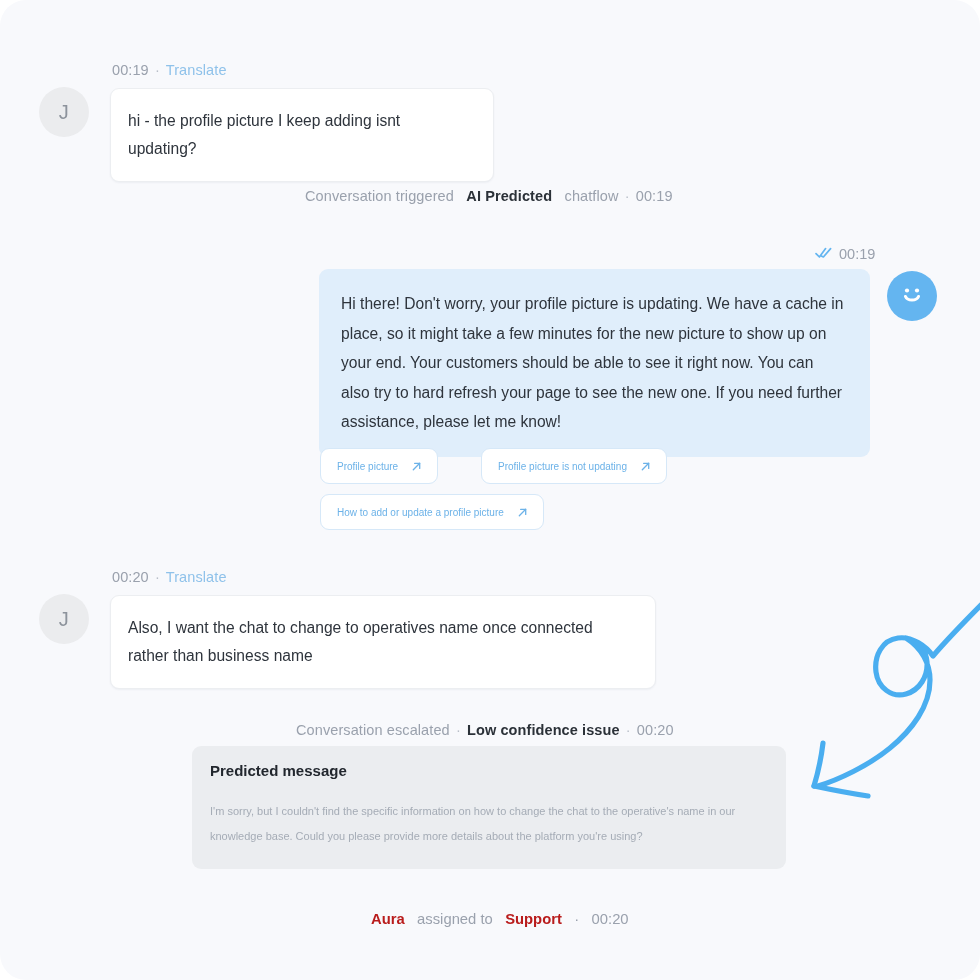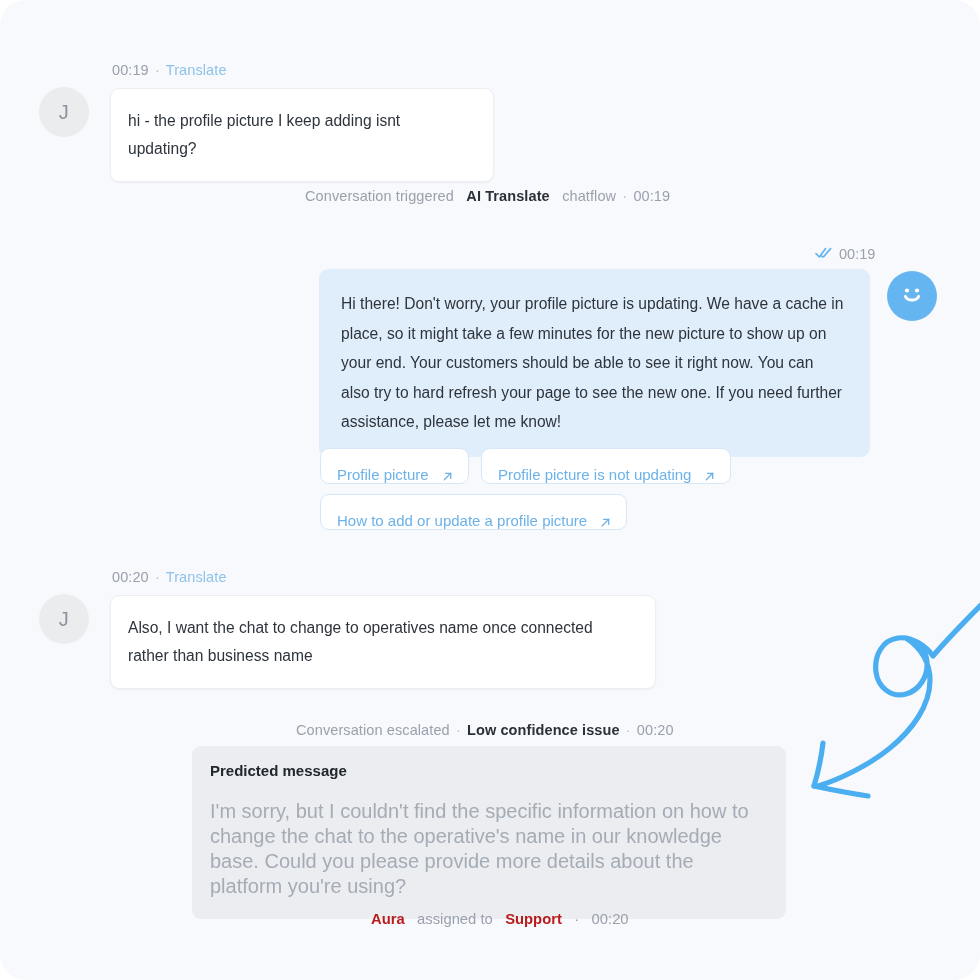--- a/index.html
+++ b/index.html
@@ -83,48 +83,48 @@
     padding: 20px 24px 20px 22px;
     font-size: 15.6px;
     line-height: 29.5px;
     color: #2e343c;
   }
 
   
   .chip {
     position: absolute;
     display: inline-flex;
-    align-items: flex-end;
+    align-items: center;
     gap: 12px;
     height: 36px;
     padding: 0 14px 0 16px;
     background: #ffffff;
     border: 1px solid #d6e8f8;
     border-radius: 9px;
     color: #6cb2e8;
-    font-size: 15px;
+    font-size: 10px;
     white-space: nowrap;
   }
   .chip .ext { color: #6cb2e8; display: inline-flex; }
 
   
   .predicted-card {
     position: absolute;
     background: #ebedf0;
     border-radius: 9px;
     padding: 16px 20px 20px 18px;
   }
   .predicted-title {
     font-size: 15px;
     font-weight: bold;
     color: #22272e;
     margin-bottom: 20px;
   }
   .predicted-body {
-    font-size: 20px;
+    font-size: 11px;
     line-height: 25px;
     color: #a5acb6;
   }
 
   
   .receipt {
     position: absolute;
     display: flex;
     align-items: center;
     gap: 7px;
@@ -166,21 +166,21 @@
       <span>J</span>
     </div>
 
     <div class="bubble-in" style="left:110px; top:88px; width:384px;">
       <span>hi - the profile picture I keep adding isnt updating?</span>
     </div>
 
     <div class="meta-line" style="left:305px; top:188px;">
       <span>Conversation triggered</span>
       <span>&nbsp;</span>
-      <span class="strong">AI Translate</span>
+      <span class="strong">AI Predicted</span>
       <span>&nbsp;</span>
       <span>chatflow</span>
       <span class="sep">·</span>
       <span>00:19</span>
     </div>
 
     <div class="receipt" style="left:815px; top:246px;">
       <span>
         <svg width="17" height="12" viewBox="0 0 17 12" fill="none">
           <path d="M1 6.6 L4.4 10 L10.6 1.6" stroke="#64b5f0" stroke-width="1.7" stroke-linecap="round" stroke-linejoin="round"></path>

